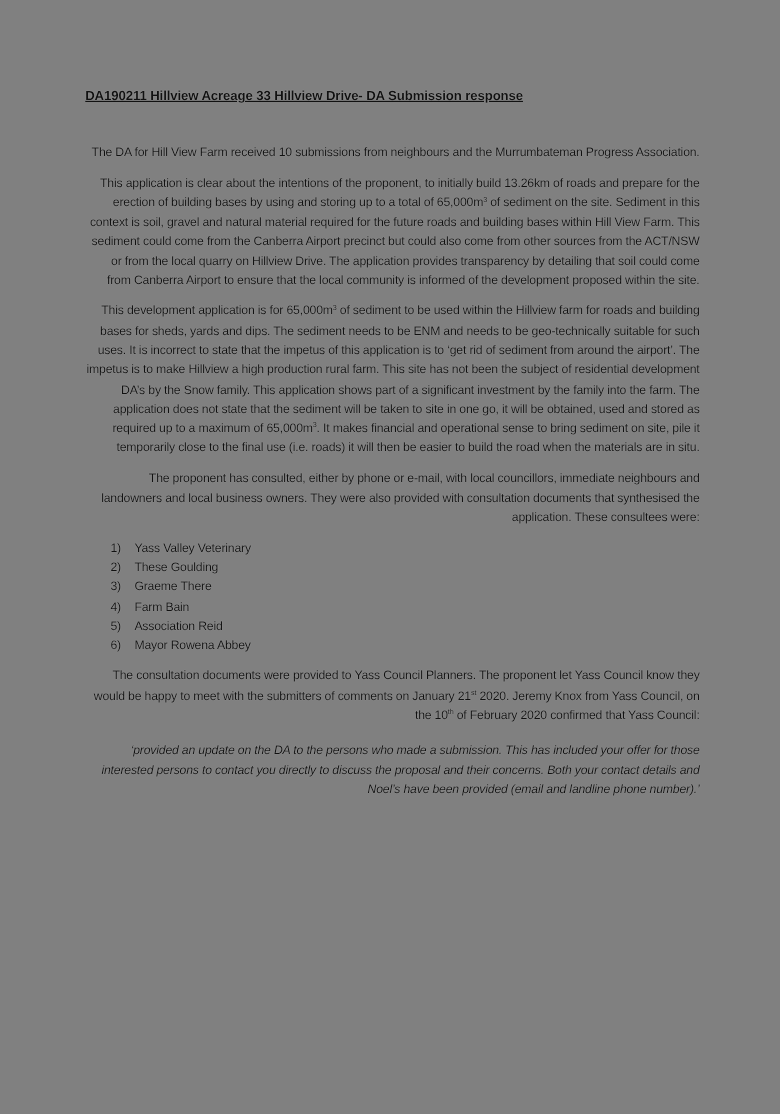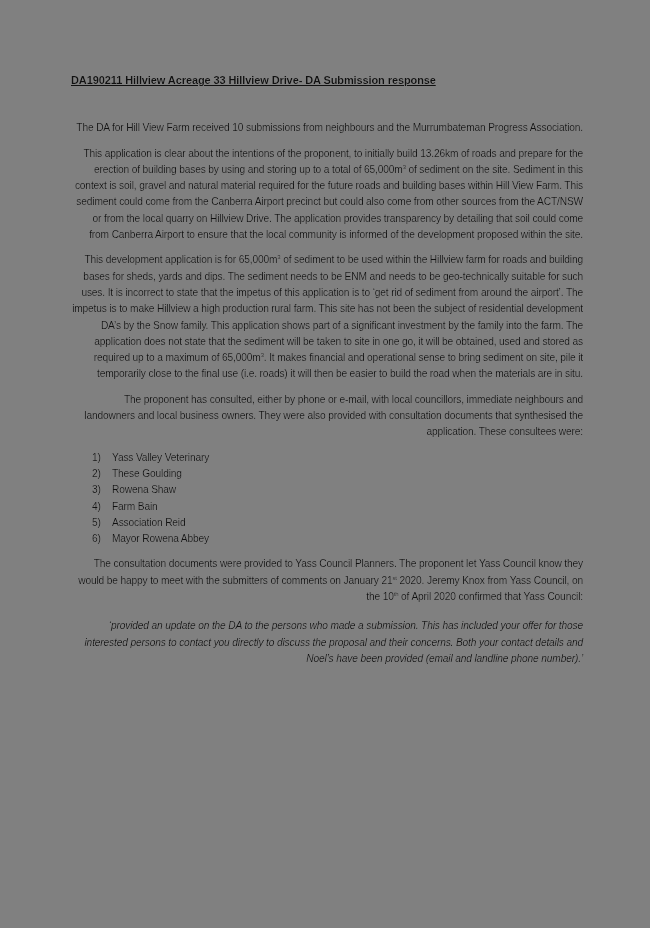--- a/index.html
+++ b/index.html
@@ -78,32 +78,32 @@
     <li>
         <span class="num">1)</span>
         <span>Yass Valley Veterinary</span>
       </li>
     <li>
         <span class="num">2)</span>
         <span>These Goulding</span>
       </li>
     <li>
         <span class="num">3)</span>
-        <span>Rowena Shaw</span>
+        <span>Graeme There</span>
       </li>
     <li>
         <span class="num">4)</span>
         <span>Farm Bain</span>
       </li>
     <li>
         <span class="num">5)</span>
         <span>Association Reid</span>
       </li>
     <li>
         <span class="num">6)</span>
         <span>Mayor Rowena Abbey</span>
       </li>
   </ol>
 
-  <p><span>The consultation documents were provided to Yass Council Planners.  The proponent let Yass Council know they would be happy to meet with the submitters of comments on January 21</span><sup>st</sup><span> 2020. Jeremy Knox from Yass Council, on the 10</span><sup>th</sup><span> of April 2020 confirmed that Yass Council:</span></p>
+  <p><span>The consultation documents were provided to Yass Council Planners.  The proponent let Yass Council know they would be happy to meet with the submitters of comments on January 21</span><sup>st</sup><span> 2020. Jeremy Knox from Yass Council, on the 10</span><sup>th</sup><span> of February 2020 confirmed that Yass Council:</span></p>
 
   <p class="quote">‘provided an update on the DA to the persons who made a submission. This has included your offer for those interested persons to contact you directly to discuss the proposal and their concerns. Both your contact details and Noel’s have been provided (email and landline phone number).’</p>
 </div>
 
 </body></html>

